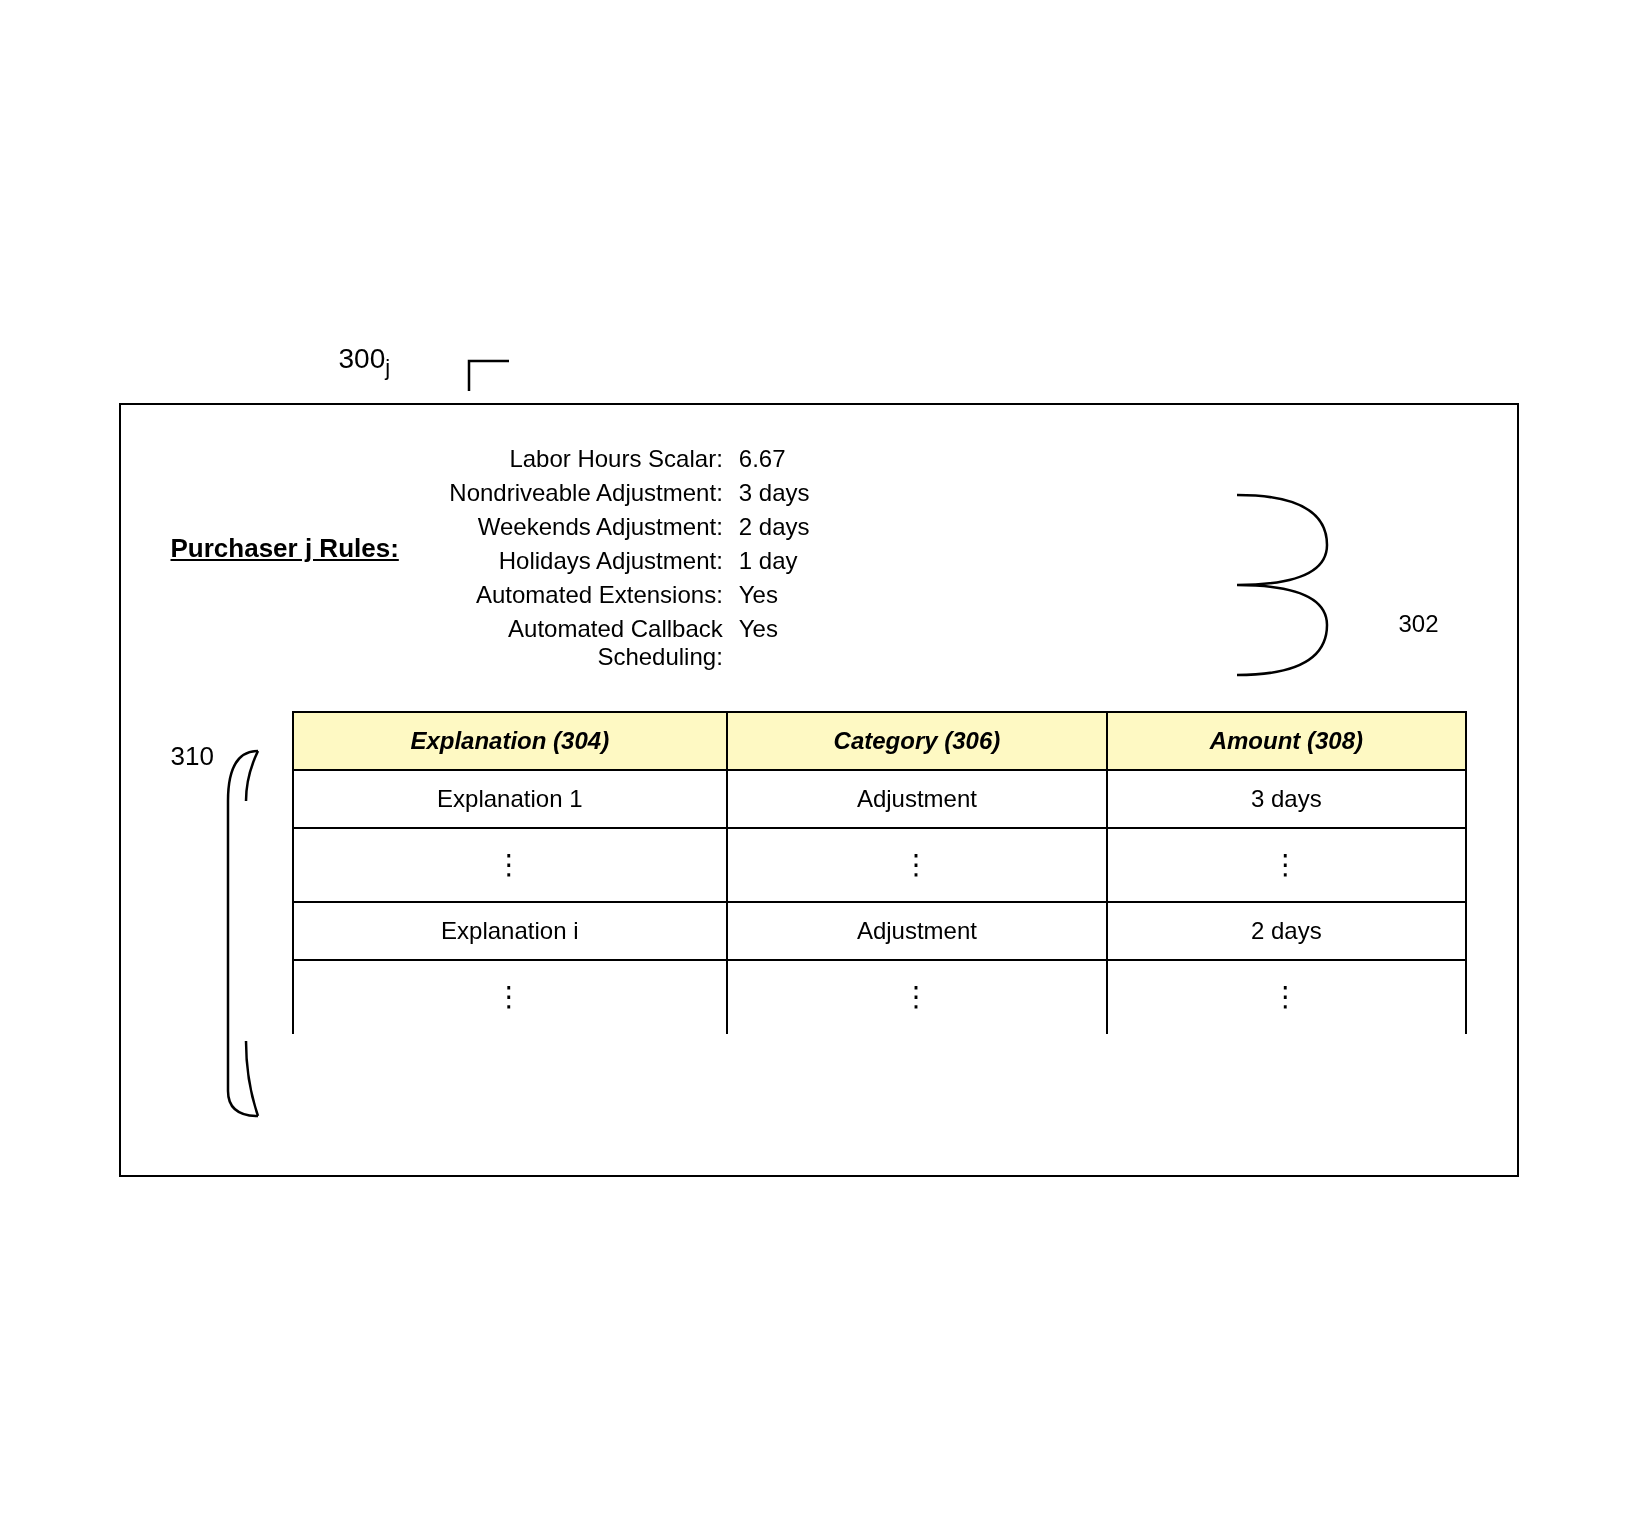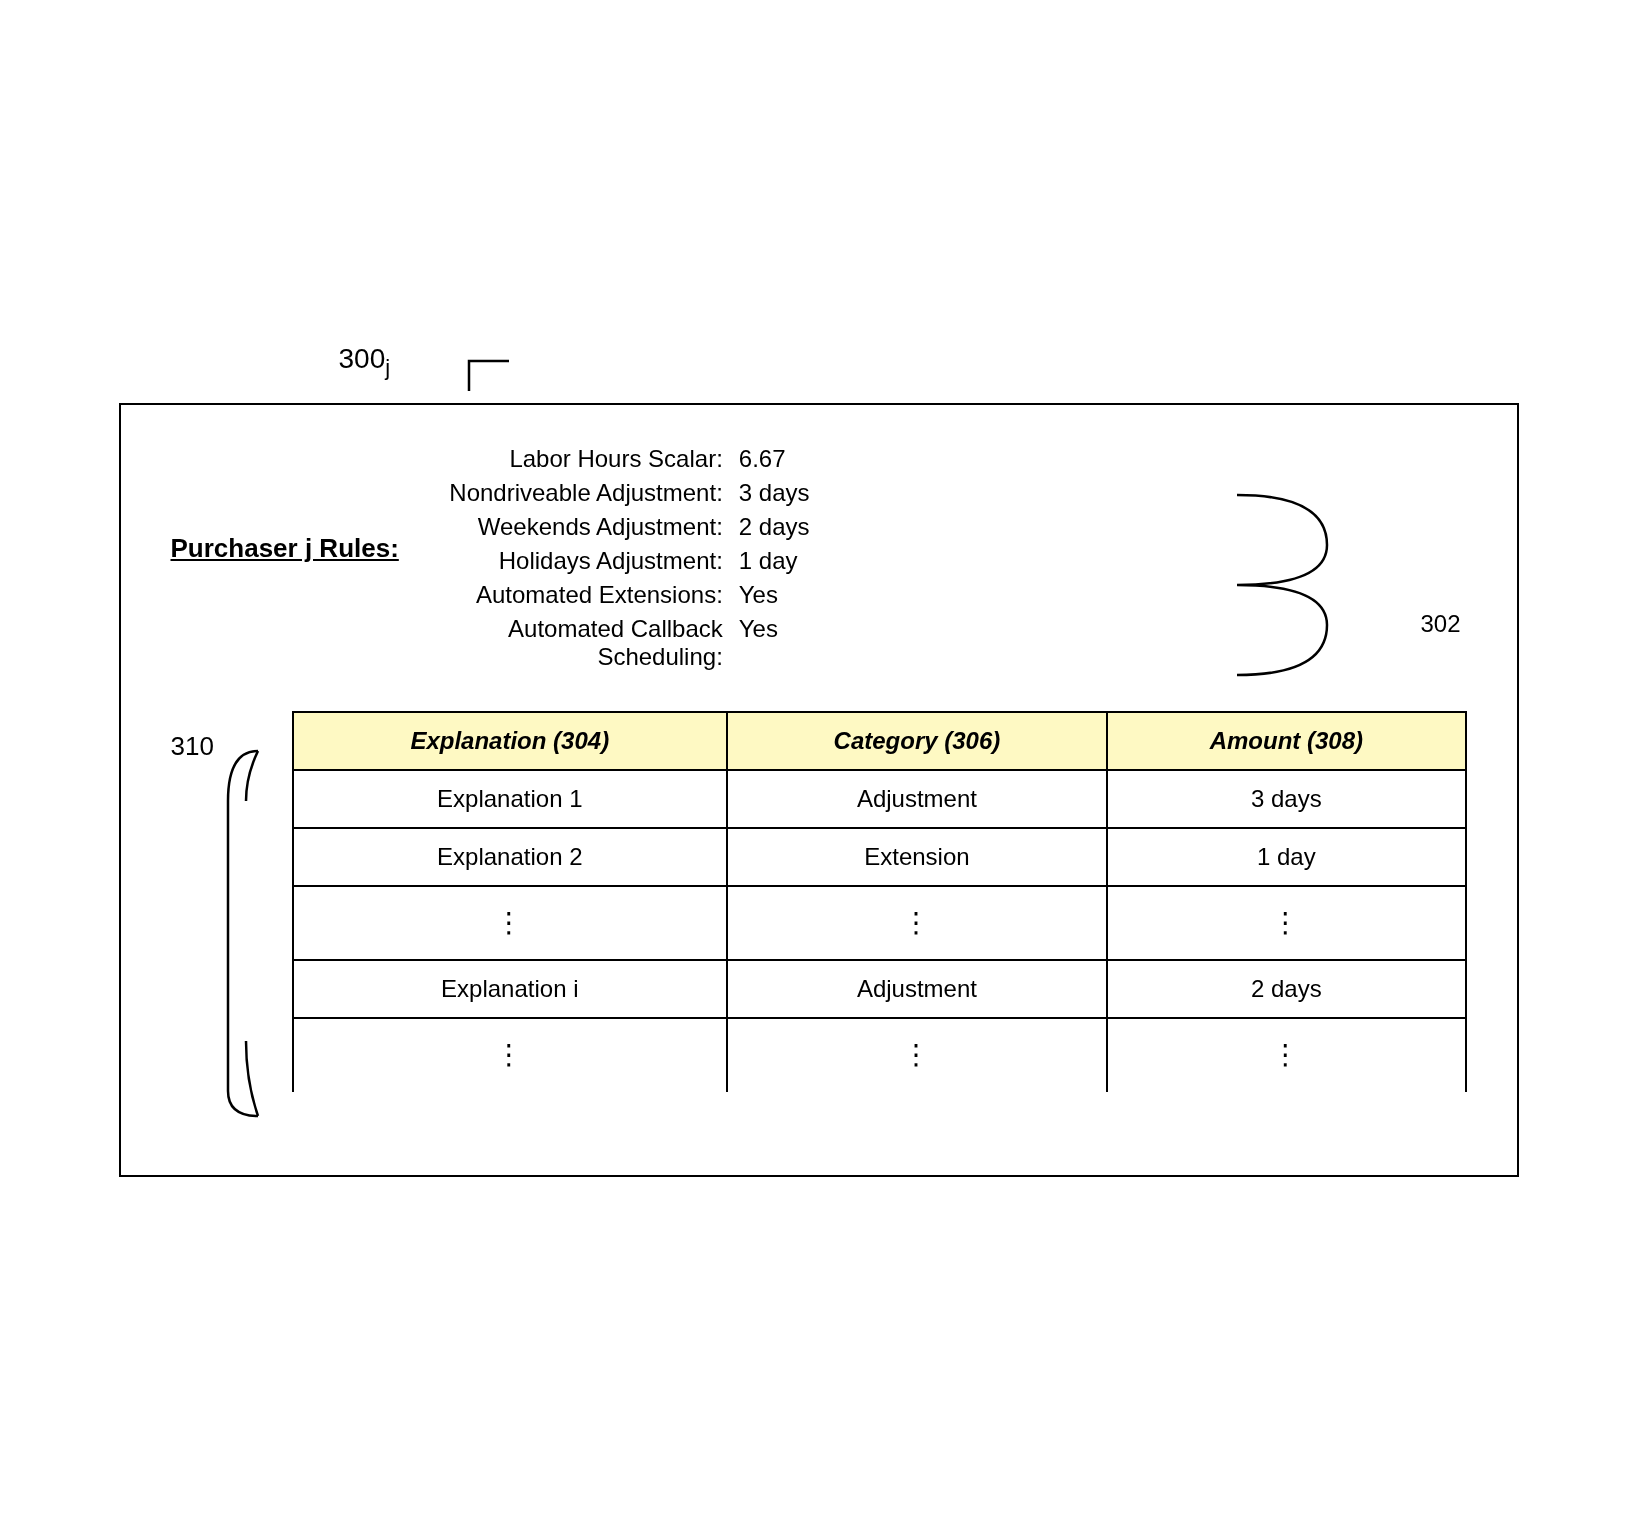--- a/index.html
+++ b/index.html
@@ -64,35 +64,35 @@
     .rules-grid .value {
       text-align: left;
     }
     .bracket-302 {
       position: absolute;
       right: 60px;
       top: 40px;
     }
     .label-302 {
       position: absolute;
-      right: 6px;
+      right: 28px;
       top: 165px;
       font-size: 24px;
     }
     
     .table-section {
       display: flex;
       flex-direction: row;
       align-items: flex-start;
       position: relative;
     }
     .label-310 {
       font-size: 26px;
       margin-right: 10px;
-      margin-top: 10px;
+      margin-top: 20px;
       position: relative;
     }
     .bracket-310 {
       margin-right: 16px;
       margin-top: 0;
     }
     .data-table {
       border-collapse: collapse;
       flex: 1;
       font-size: 24px;
@@ -205,25 +205,20 @@
           </tr>
         </thead>
         <tbody>
 
           <tr>
             <td>Explanation 1</td>
             <td>Adjustment</td>
             <td>3 days</td>
           </tr>
 
-          <tr>
-            <td>Explanation 2</td>
-            <td>Extension</td>
-            <td>1 day</td>
-          </tr>
 
 
           <tr class="dots-row">
             <td class="dots-cell" style="border-left:2px solid #000; border-right:2px solid #000; border-top:none; border-bottom:none;">⋮</td>
             <td class="dots-cell" style="border-left:2px solid #000; border-right:2px solid #000; border-top:none; border-bottom:none;">⋮</td>
             <td class="dots-cell" style="border-left:2px solid #000; border-right:2px solid #000; border-top:none; border-bottom:none;">⋮</td>
           </tr>
 
           <tr>
             <td>Explanation i</td>

